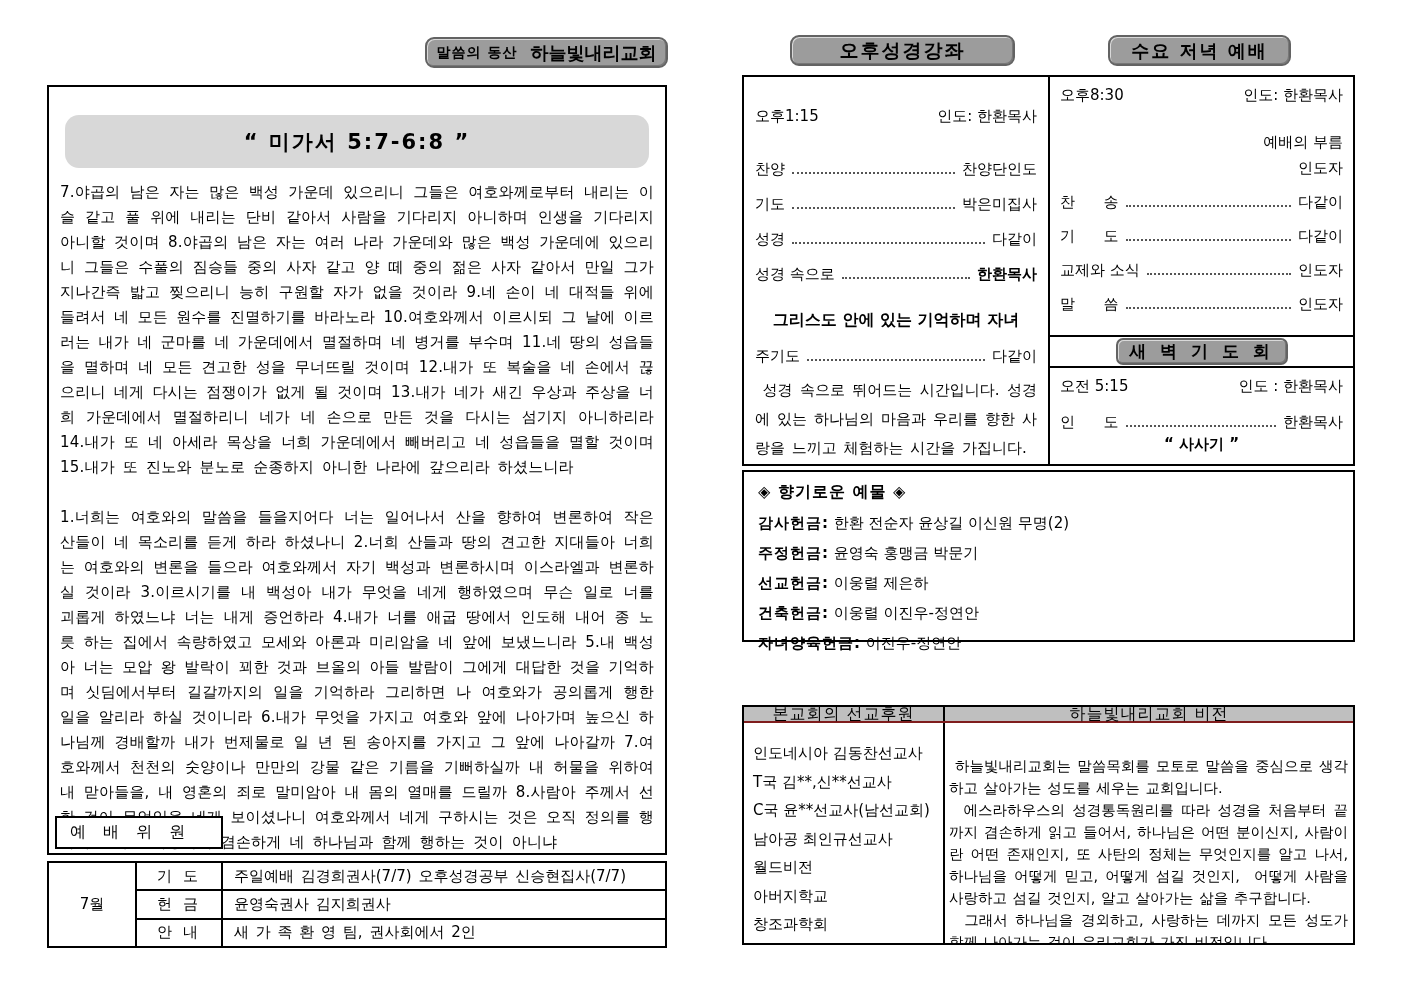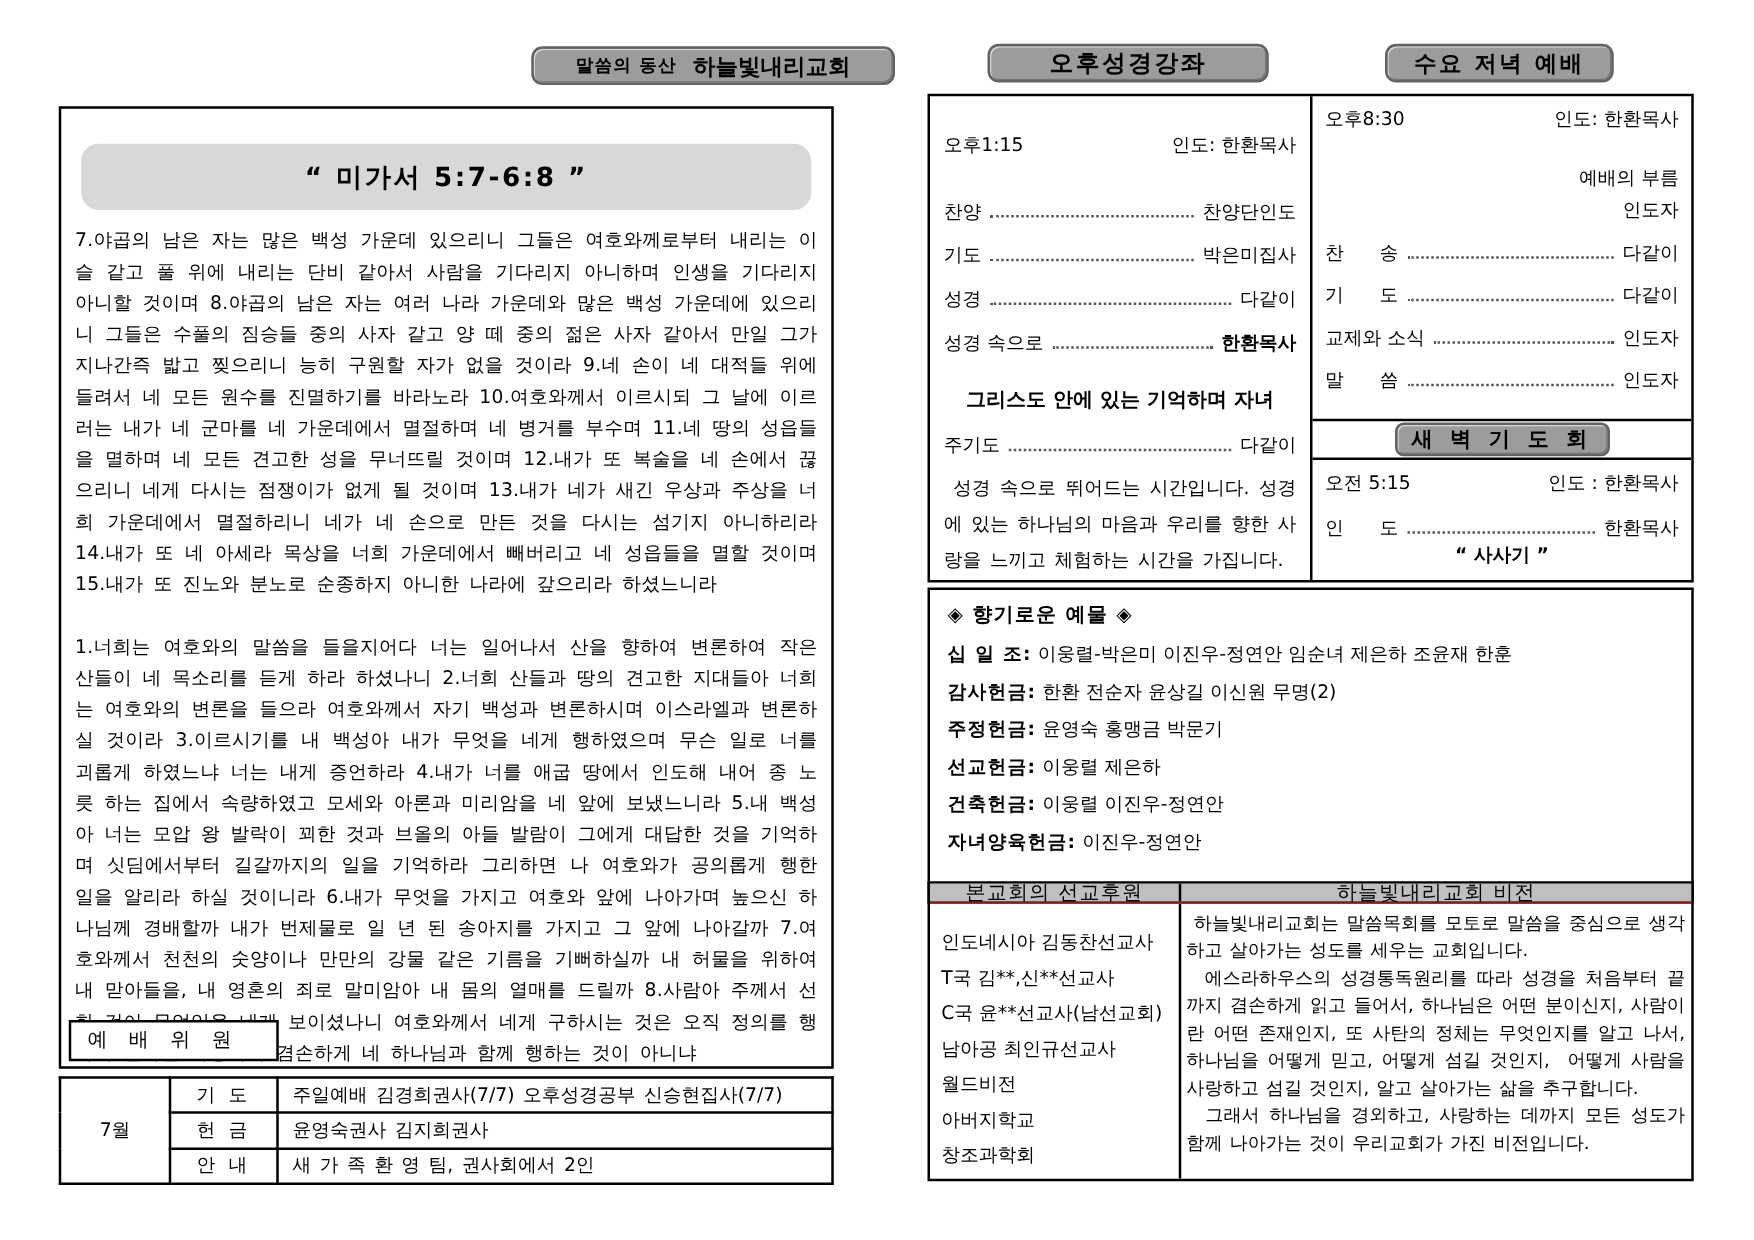--- a/index.html
+++ b/index.html
@@ -8,21 +8,21 @@
   body { position:relative; overflow:hidden; }
 
   .abs { position:absolute; }
 
   
   .badge { background:#9c9c9c; border:2px solid #636363; border-radius:9px;
     display:flex; align-items:center; justify-content:center; font-weight:bold;
     box-shadow:1px 1px 0 #d9d9d9 inset, -1px -1px 0 #777 inset; }
 
   
-  #badge-main { left:425px; top:37px; width:291px; height:31px; gap:13px; }
+  #badge-main { left:425px; top:37px; width:243px; height:31px; gap:13px; }
   #badge-main .small { font-size:14px; letter-spacing:1px; }
   #badge-main .big { font-size:18px; }
 
   #left-box { left:47px; top:85px; width:620px; height:770px; border:2px solid #000;
     overflow:hidden; }
   #title-box { margin:28px 16px 12px 16px; height:53px; background:#d8d8d8;
     border-radius:14px; display:flex; align-items:center; justify-content:center;
     font-size:21px; font-weight:bold; letter-spacing:2px; }
   .scripture { padding:0 11px; font-size:15px; line-height:25px; text-align:justify;
     word-spacing:3px; letter-spacing:0.2px; }
@@ -63,38 +63,38 @@
   #wed-section .drow { margin-top:15px; }
   #wed-section .drow:nth-of-type(2) { margin-top:28px;flex-direction:column; }
   #wed-scripture { margin-top:22px; text-align:center; font-weight:bold; font-size:16px; }
   #dawn-badge-row { border-top:2px solid #000; border-bottom:2px solid #000;
     height:33px; display:flex; align-items:center; justify-content:center; }
   #badge-dawn { width:172px; height:27px; font-size:17px; letter-spacing:4px; border-radius:7px; }
   #dawn-section { flex:1; padding:9px 10px 0 10px; }
   #dawn-section .drow { margin-top:17px; }
   #dawn-scripture { margin-top:3px; text-align:center; font-weight:bold; font-size:15px; }
 
-  #offerings { left:742px; top:470px; width:613px; height:253px; border:2px solid #000;
+  #offerings { left:742px; top:470px; width:613px; height:172px; border:2px solid #000;
     padding:10px 14px; font-size:15px; }
   #offerings .title { font-weight:bold; font-size:16px; letter-spacing:1px; }
   #offerings .item { margin-top:11px; }
   #offerings .item b { letter-spacing:1px; }
 
   #bottom-table { left:742px; top:705px; width:613px; height:240px; border:2px solid #000;
     display:flex; flex-direction:column; }
   #bt-header { height:16px; background:#bfbfbf; display:flex; border-bottom:2px solid #7f1d1d;
     font-weight:normal; font-size:16px; }
   #bt-header .hcell { display:flex; align-items:center; justify-content:center; letter-spacing:1px; }
   #bt-header .h-left { width:201px; border-right:2px solid #000; }
   #bt-header .h-right { flex:1; }
   #bt-content { flex:1; display:flex; overflow:hidden; }
   #mission-list { width:201px; border-right:2px solid #000; padding:16px 8px 0 9px;
     font-size:15px; line-height:28.5px; white-space:pre; }
   #vision-text { flex:1; padding:5px 5px 0 4px; font-size:14.5px; line-height:22px;
-    text-align:justify; word-spacing:1px; }
+    text-align:justify; word-spacing:1px;margin-top:27px; }
   #vision-text p { white-space:pre-wrap; }
 </style>
 </head>
 <body>
 
 <div class="badge abs" id="badge-main">
   <span class="small">말씀의 동산</span>
   <span class="big">하늘빛내리교회</span>
 </div>
 
@@ -207,21 +207,20 @@
         <span class="dots"></span>
         <span class="val">한환목사</span>
       </div>
       <div id="dawn-scripture">“ 사사기 ”</div>
     </div>
   </div>
 </div>
 
 <div class="abs" id="offerings">
   <div class="title">◈ 향기로운 예물 ◈</div>
-  <div class="item"><b>십 일 조:</b> <span>이웅렬-박은미 이진우-정연안 임순녀 제은하 조윤재 한훈</span></div>
   <div class="item"><b>감사헌금:</b> <span>한환 전순자 윤상길 이신원 무명(2)</span></div>
   <div class="item"><b>주정헌금:</b> <span>윤영숙 홍맹금 박문기</span></div>
   <div class="item"><b>선교헌금:</b> <span>이웅렬 제은하</span></div>
   <div class="item"><b>건축헌금:</b> <span>이웅렬 이진우-정연안</span></div>
   <div class="item"><b>자녀양육헌금:</b> <span>이진우-정연안</span></div>
 </div>
 
 <div class="abs" id="bottom-table">
   <div id="bt-header">
     <div class="hcell h-left">본교회의 선교후원</div>

